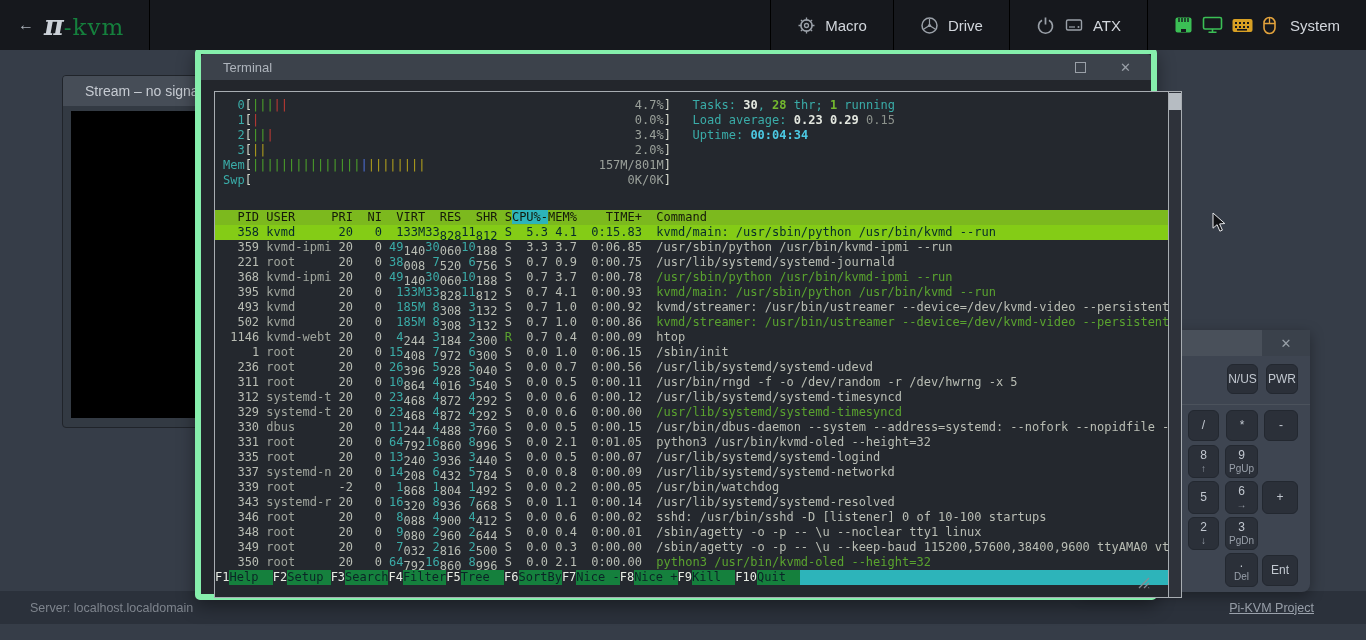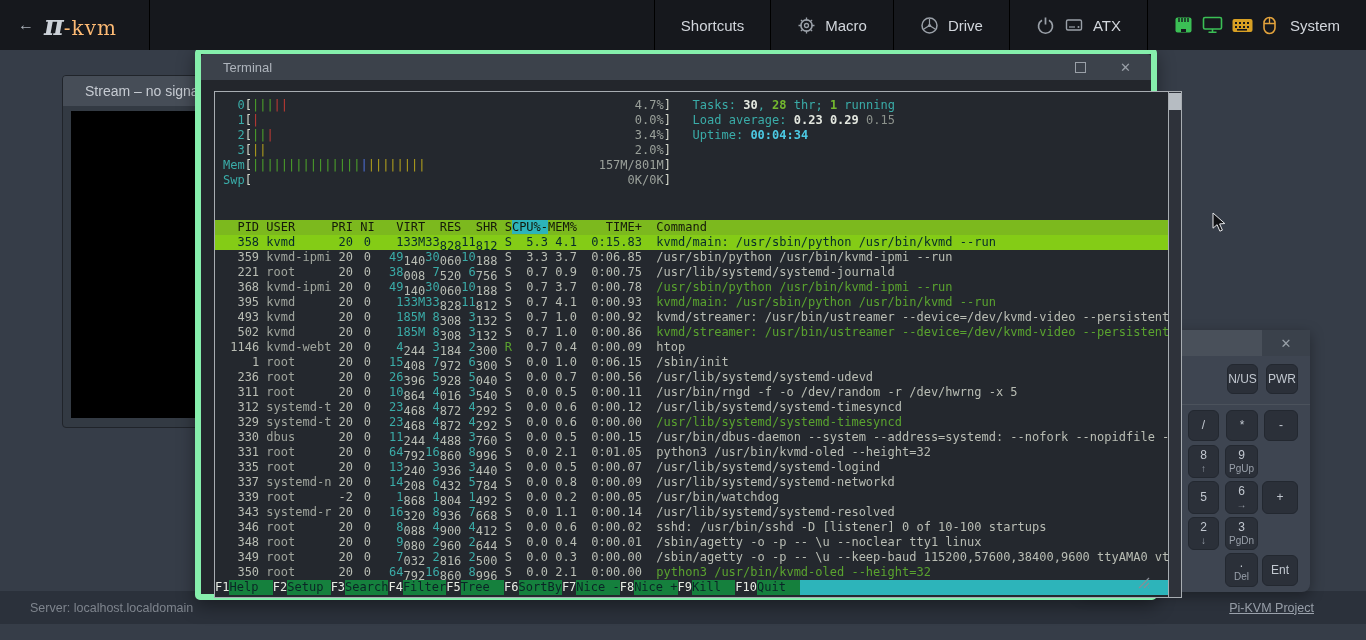--- a/index.html
+++ b/index.html
@@ -9,21 +9,21 @@
     background:#363d48; font-family:"Liberation Sans", sans-serif;
   }
   
   #navbar {
     position:absolute; left:0; top:0; width:1366px; height:50px;
     background:#16181d; display:flex; align-items:stretch; z-index:50;
   }
   .logo-area { width:150px; display:flex; align-items:center; gap:10px; padding-left:18px; border-right:1px solid #000; }
   .back-arrow { color:#aab0b8; font-size:16px; }
   .logo-pi { font-family:"DejaVu Serif", serif; font-style:italic; font-weight:bold; font-size:27px; color:#ccd1d8; }
-  .logo-rest { font-family:"DejaVu Serif", serif; font-size:20px; color:#fdba74; letter-spacing:1px; }
+  .logo-rest { font-family:"DejaVu Serif", serif; font-size:23px; color:#15803d; letter-spacing:1px; }
   .nav-spacer { flex:1; }
   .nav-item {
     display:flex; align-items:center; gap:9px; padding:0 26px;
     border-left:1px solid #000; color:#d2d6dc; font-size:15px; cursor:default;
   }
   .nav-item svg { display:block; }
   .sys-icons { display:flex; align-items:center; gap:9px; margin-right:4px; }
   
   #footer {
     position:absolute; left:0; bottom:16px; width:1366px; height:33px;
@@ -93,27 +93,27 @@
   .mval { margin-left:auto; color:#9aa09a; }
   .minfo { margin-left:3ch; }
   .bar.g { color:#4ca32a; } .bar.r { color:#c23b34; } .bar.b { color:#4d6fd8; } .bar.y { color:#b3a11c; }
   .cy { color:#3aaca8; }
   .cb { color:#4cc8e2; font-weight:bold; }
   .wb { color:#e4e8e0; font-weight:bold; }
   .gb { color:#74b92e; font-weight:bold; }
   .dim { color:#8c928c; }
   .tl { color:#3aaca8; }
   
-  .ptable { margin-top:32px; }
+  .ptable { margin-top:22px; }
   .prow { display:flex; white-space:pre; padding-left:8px; height:15px; }
   .prow span { display:inline-block; overflow:hidden; }
   .c-pid  { width:5ch; text-align:right; }
   .c-user { width:10ch; padding-left:1ch; color:#a0a59d; }
   .c-pri  { width:3ch; text-align:right; }
-  .c-ni   { width:4ch; text-align:center; }
+  .c-ni   { width:4ch; text-align:right; }
   .c-virt { width:6ch; text-align:right; }
   .c-res  { width:5ch; text-align:right; }
   .c-shr  { width:5ch; text-align:right; }
   .c-s    { width:2ch; text-align:right; }
   .c-cpu  { width:5ch; text-align:right; }
   .c-mem  { width:4ch; text-align:right; }
   .c-time { width:9ch; text-align:right; }
   .c-cmd  { flex:1; padding-left:2ch; }
   .prow.head { background:#7cb91e; color:#14190a; }
   .prow.head .c-user { color:#14190a; }
@@ -135,23 +135,20 @@
 <div id="screen">
 
   <div id="navbar">
     <div class="logo-area">
       <span class="back-arrow">←</span>
       <span>
         <span class="logo-pi">π</span><span class="logo-rest">-kvm</span>
       </span>
     </div>
     <div class="nav-spacer"></div>
-    <div class="nav-item">
-      <span>Shortcuts</span>
-    </div>
     <div class="nav-item">
       <span>
           <svg width="19" height="19" viewBox="0 0 19 19">
             <g stroke="#9aa0a8" stroke-width="1.6" fill="none">
               <circle cx="9.5" cy="9.5" r="5.6"></circle>
               <circle cx="9.5" cy="9.5" r="2" stroke-width="1.3"></circle>
               <path d="M9.5 1.5v3M9.5 14.5v3M1.5 9.5h3M14.5 9.5h3M3.9 3.9l2.1 2.1M13 13l2.1 2.1M15.1 3.9L13 6M6 13l-2.1 2.1" stroke-width="1.3"></path>
             </g>
           </svg>
         </span>

